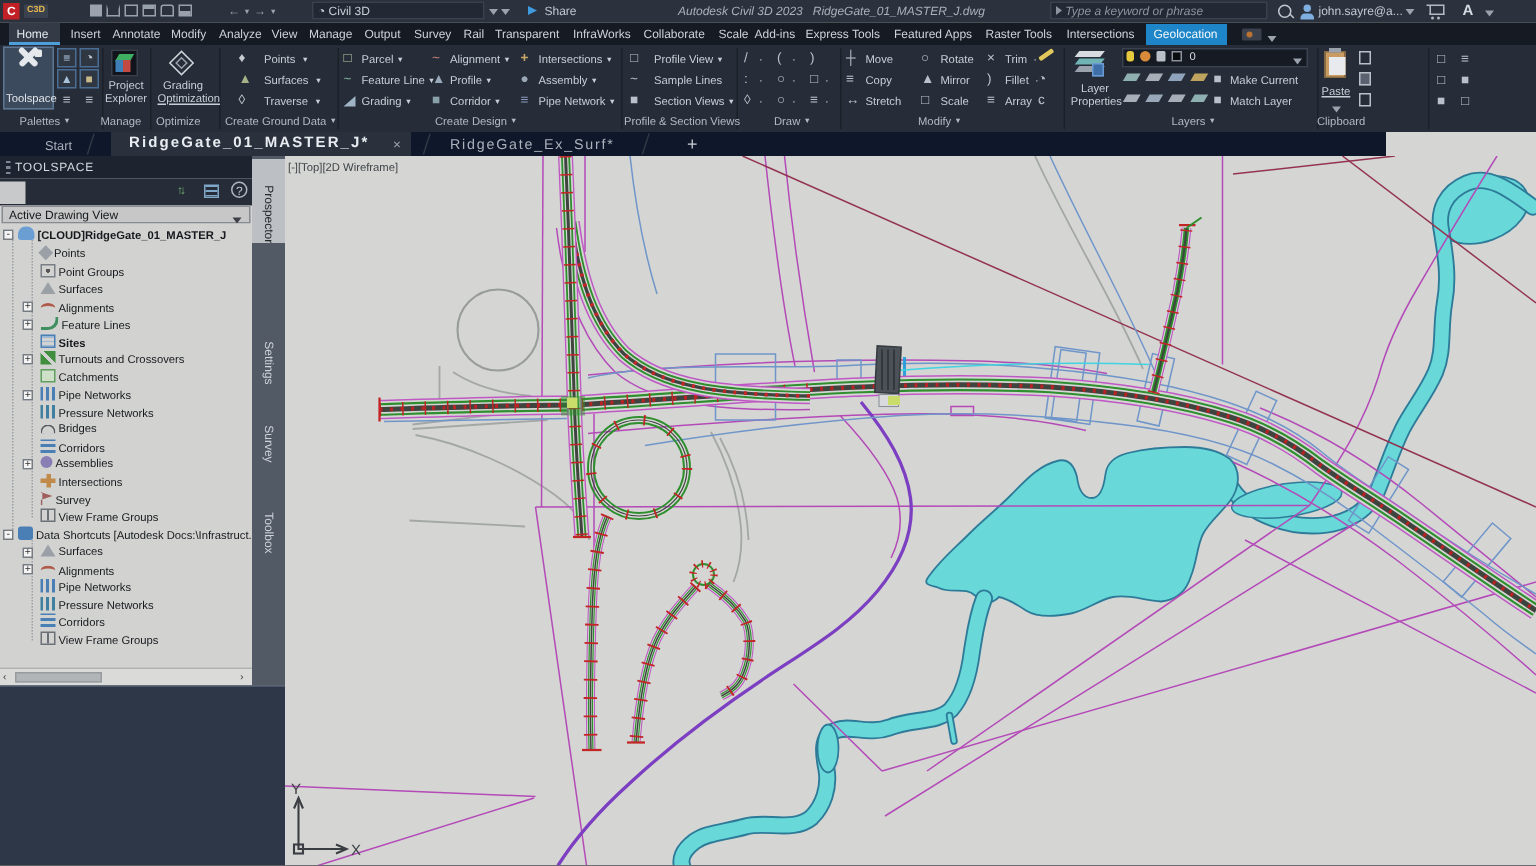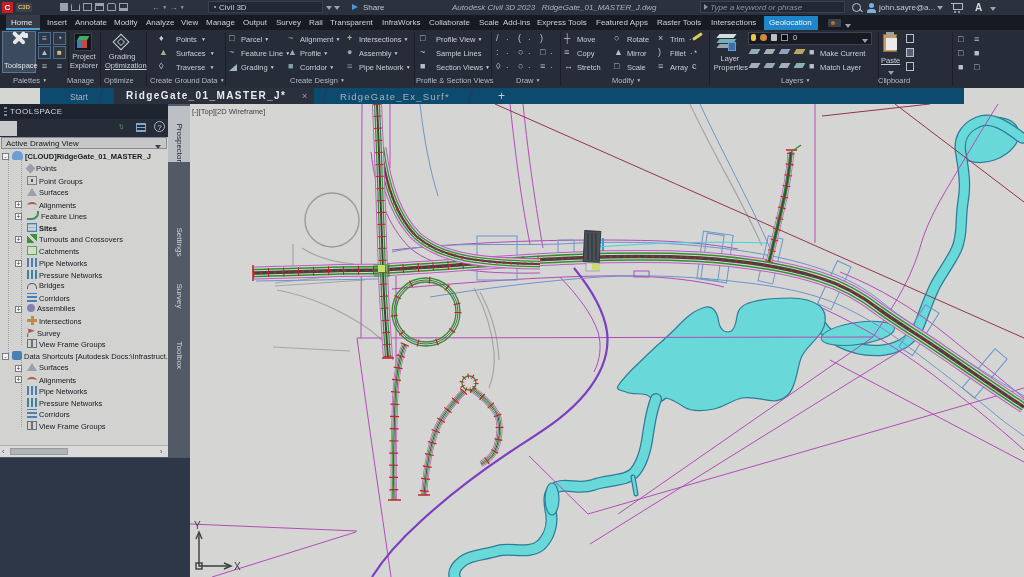--- a/index.html
+++ b/index.html
@@ -10,21 +10,21 @@
 
 #menubar{position:absolute;left:0;top:15px;width:1024px;height:15px;background:#151a23;color:#cdd2d9;font-size:8px;}
 #menubar .m{position:absolute;top:3px;white-space:nowrap;}
 
 #ribbon{position:absolute;left:0;top:30px;width:1024px;height:58px;background:#272d38;color:#c2c8d1;font-size:8px;}
 #ribbon .sep{position:absolute;top:2px;height:54px;width:1px;background:#1a1f28;}
 #ribbon .lbl{position:absolute;top:46px;color:#b4bac4;font-size:7.5px;white-space:nowrap;}
 #ribbon .it{position:absolute;white-space:nowrap;color:#c9ced7;font-size:7.5px;}
 #ribbon .ic{position:absolute;color:#b9c0ca;font-size:9px;}
 
-#tabbar{position:absolute;left:0;top:88px;width:924px;height:16px;background:#0c4a6e;color:#aab1bb;font-size:8.5px;margin-left:40px;}
+#tabbar{position:absolute;left:0;top:88px;width:924px;height:16px;background:#0f172a;color:#aab1bb;font-size:8.5px;}
 
 #ts-head{position:absolute;left:0;top:104px;width:190px;height:15px;background:#1d2430;color:#d6dae0;font-size:8px;}
 #ts-tool{position:absolute;left:0;top:119px;width:190px;height:18px;background:#272d38;}
 #ts-combo{position:absolute;left:1px;top:137px;width:166px;height:12px;background:#c6c7c6;border:1px solid #878c92;box-sizing:border-box;color:#15181c;font-size:8px;}
 #ts-tree{position:absolute;left:0;top:149px;width:168px;height:296px;background:#d2d3d1;overflow:hidden;}
 .trow{position:absolute;left:0;height:12px;font-size:7.5px;color:#16191d;white-space:nowrap;}
 .tic{display:inline-block;width:10px;height:9px;margin-right:2px;vertical-align:-1px;}
 .pl{position:absolute;width:7px;height:7px;background:#f4f4f4;border:1px solid #777c83;font-size:7px;line-height:6px;text-align:center;color:#333;box-sizing:border-box;}
 #ts-scroll{position:absolute;left:0;top:445px;width:168px;height:12px;background:#dadbd9;border-top:1px solid #b0b2b1;box-sizing:border-box;}
 #ts-bottom{position:absolute;left:0;top:457px;width:190px;height:120px;background:#2d3748;border-top:1px solid #4c566a;box-sizing:border-box;}

